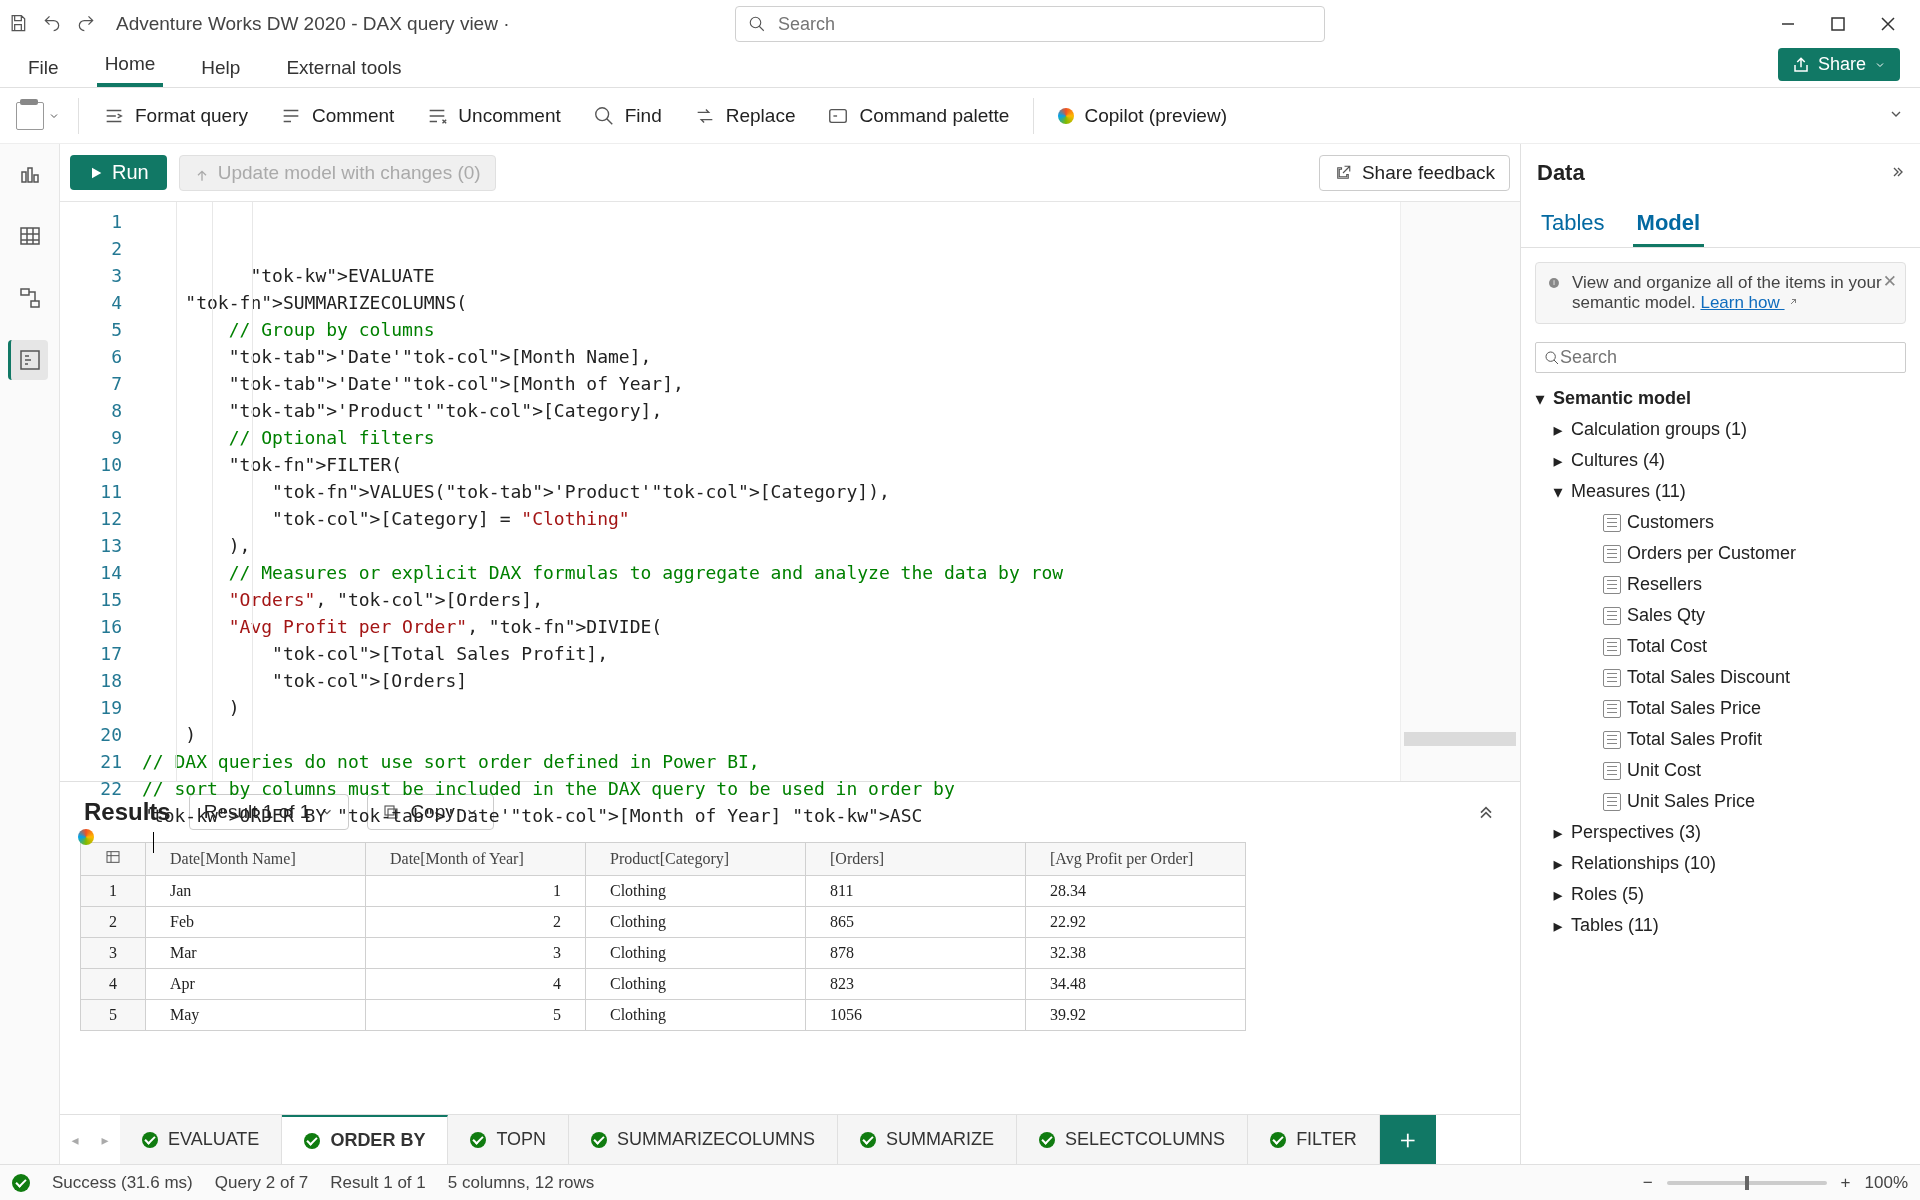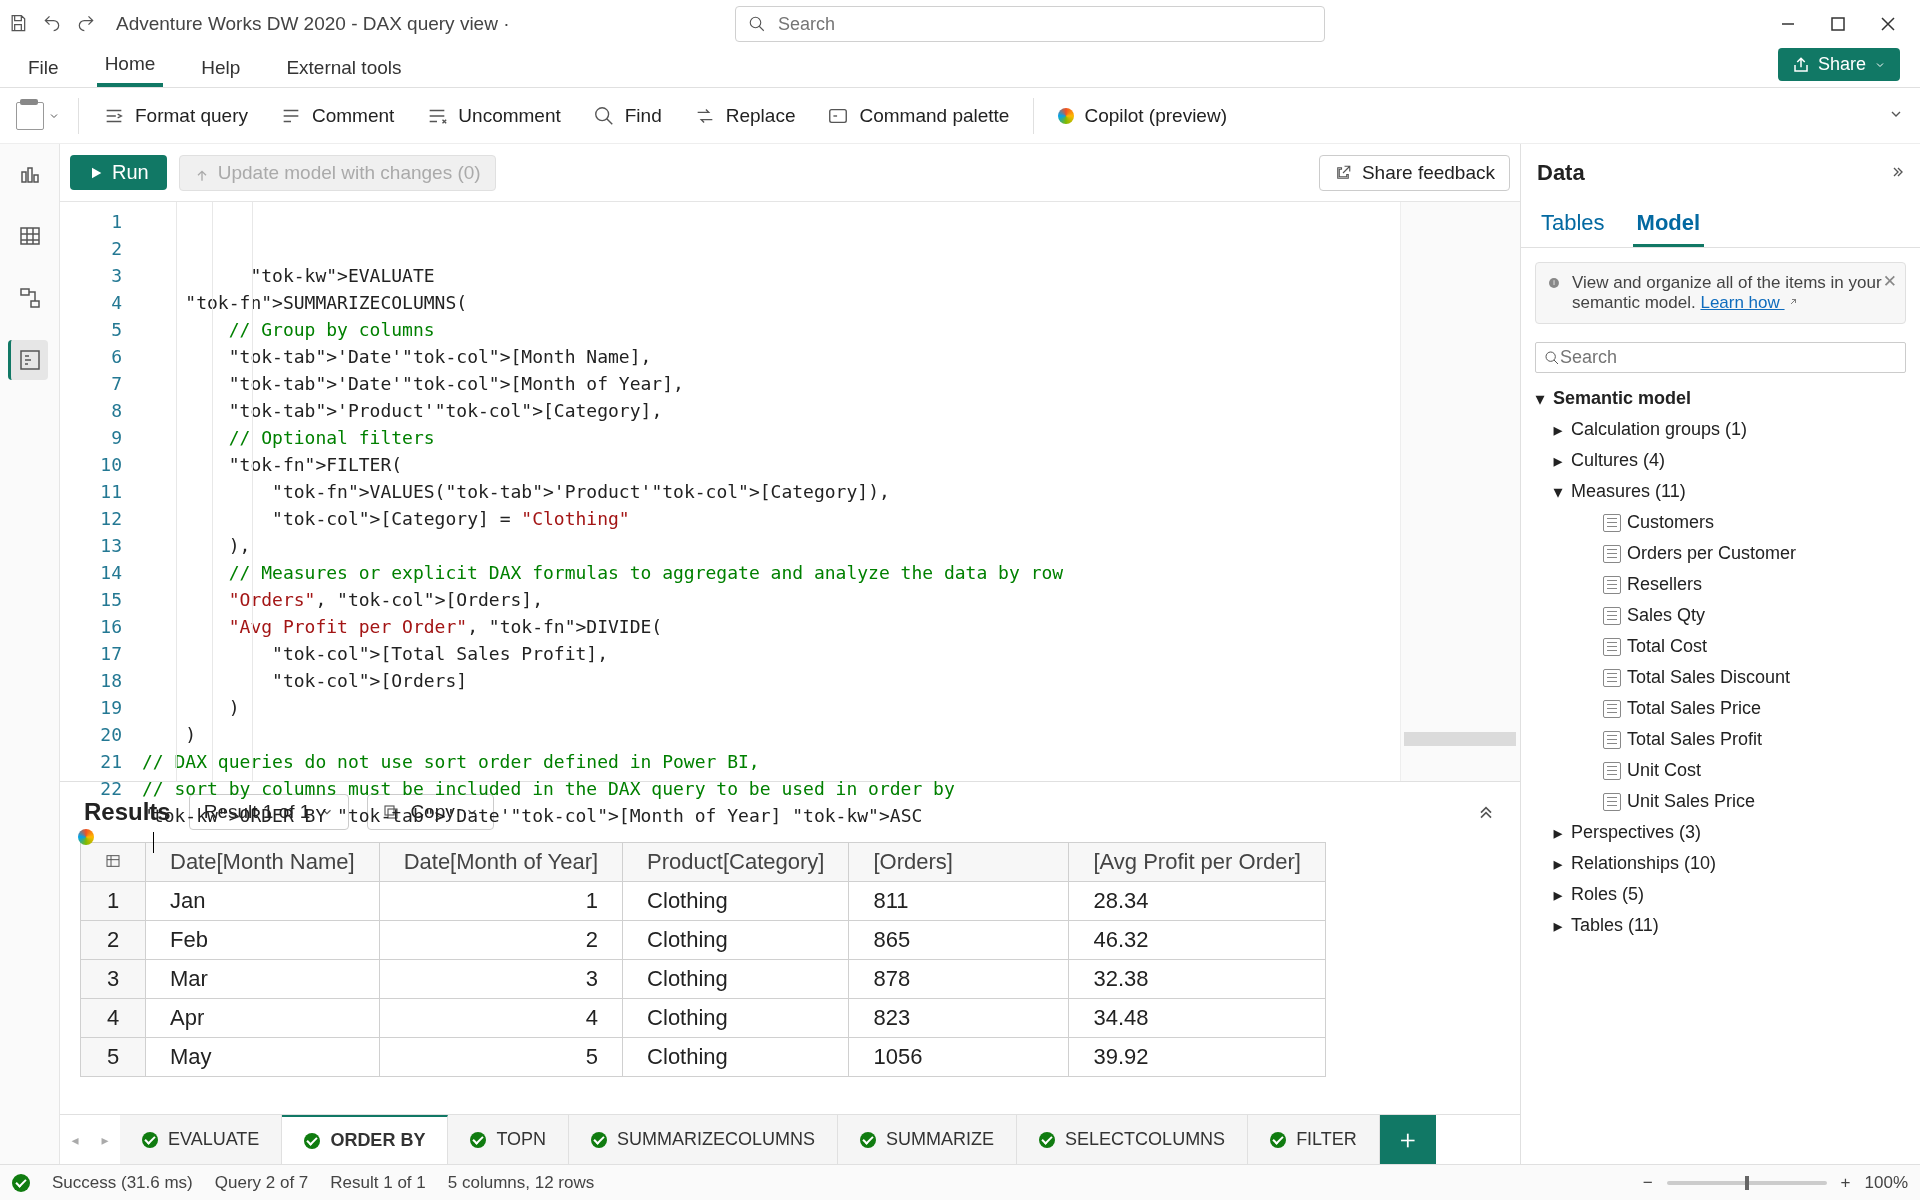--- a/index.html
+++ b/index.html
@@ -60,21 +60,21 @@
   .copilot-sprk { display:inline-block; width:16px; height:16px; border-radius:50%; background:conic-gradient(#f25022,#ffb900,#7fba00,#00a4ef,#f25022);}
 
   
   .results { flex:1; display:flex; flex-direction:column; overflow:hidden;}
   .results-bar { height:60px; display:flex; align-items:center; gap:18px; padding:0 24px;}
   .results-bar .rlabel { font-size:24px; font-weight:600;}
   .results-bar .chip { border:1px solid #ccc; border-radius:4px; padding:6px 14px; font-size:19px; display:flex; align-items:center; gap:10px;}
   .results-bar .collapse { margin-left:auto; }
   .grid { flex:1; overflow:auto; margin:0 20px;}
   table.rgrid { border-collapse:collapse; width:auto; table-layout:fixed;}
-  table.rgrid th, table.rgrid td { border:1px solid #d0d0d0; padding:6px 24px; font-size:22px; text-align:left; white-space:nowrap;}
+  table.rgrid th, table.rgrid td { border:1px solid #d0d0d0; padding:6px 24px; font-size:16px; text-align:left; white-space:nowrap;font-family:Liberation Serif, serif;}
   table.rgrid th { background:#f7f7f7; color:#444; font-weight:400;}
   table.rgrid .rownum { width:50px; text-align:center; background:#f7f7f7;}
   table.rgrid td.num { text-align:right;}
 
   
   .qtabs { height:50px; border-top:1px solid #e0e0e0; display:flex; align-items:stretch;}
   .qtabs .nav { width:30px; display:flex; align-items:center; justify-content:center; color:#aaa;}
   .qtabs .qt { display:flex; align-items:center; gap:10px; padding:0 22px; border-right:1px solid #e0e0e0; font-size:18px; color:#333; cursor:pointer;justify-content:center;}
   .qtabs .qt.active { background:#fff; border-top:2px solid #117865; font-weight:600;}
   .qtabs .qt:not(.active){ background:#f5f5f5;}
@@ -350,21 +350,21 @@
                     <td>28.34</td>
                   </tr>
                 </tbody>
                 <tbody>
                   <tr>
                     <td class="rownum">2</td>
                     <td>Feb</td>
                     <td class="num">2</td>
                     <td>Clothing</td>
                     <td>865</td>
-                    <td>46.32</td>
+                    <td>22.92</td>
                   </tr>
                 </tbody>
                 <tbody>
                   <tr>
                     <td class="rownum">3</td>
                     <td>Mar</td>
                     <td class="num">3</td>
                     <td>Clothing</td>
                     <td>878</td>
                     <td>32.38</td>

